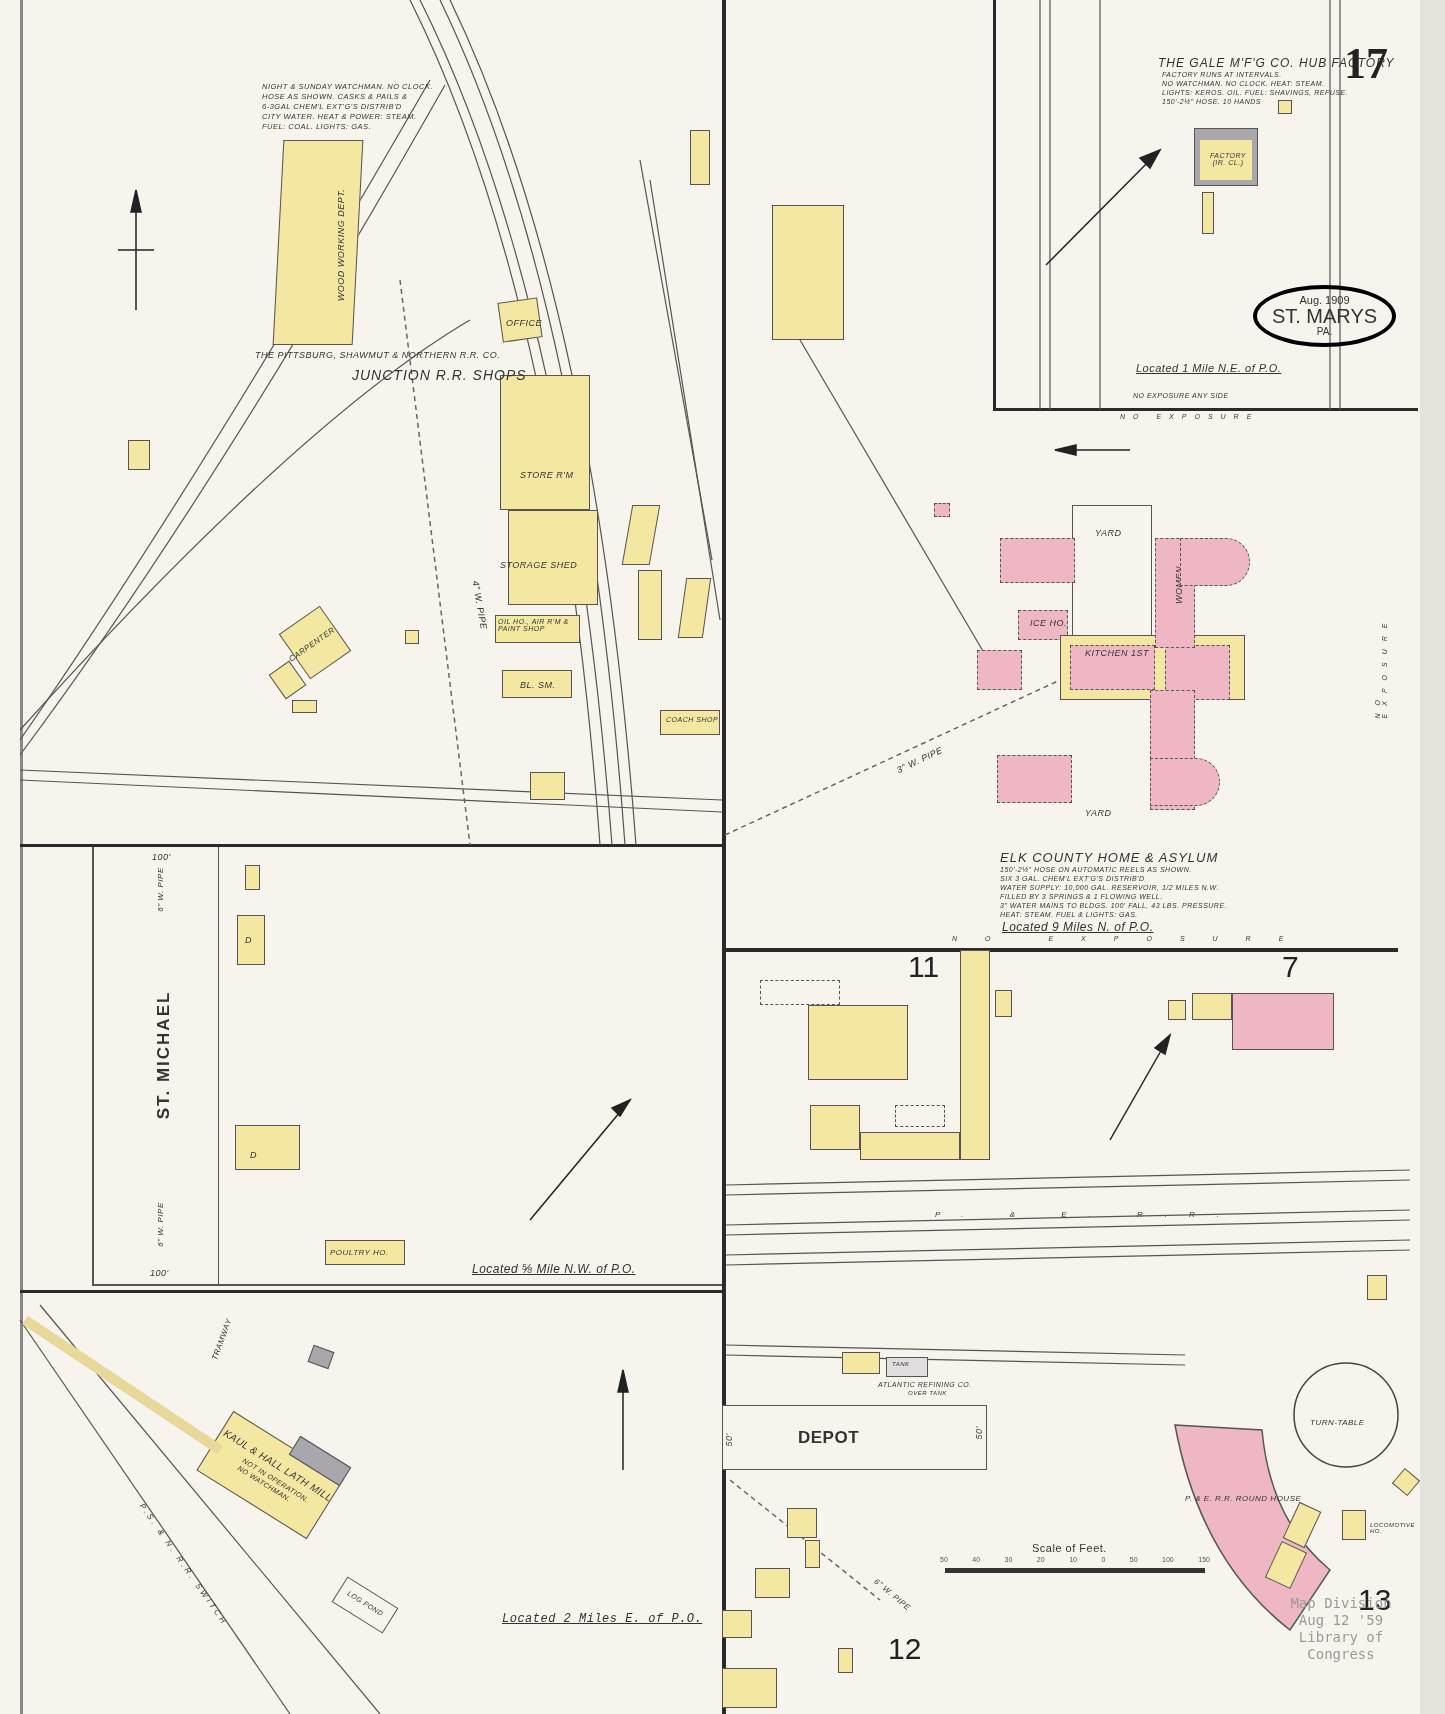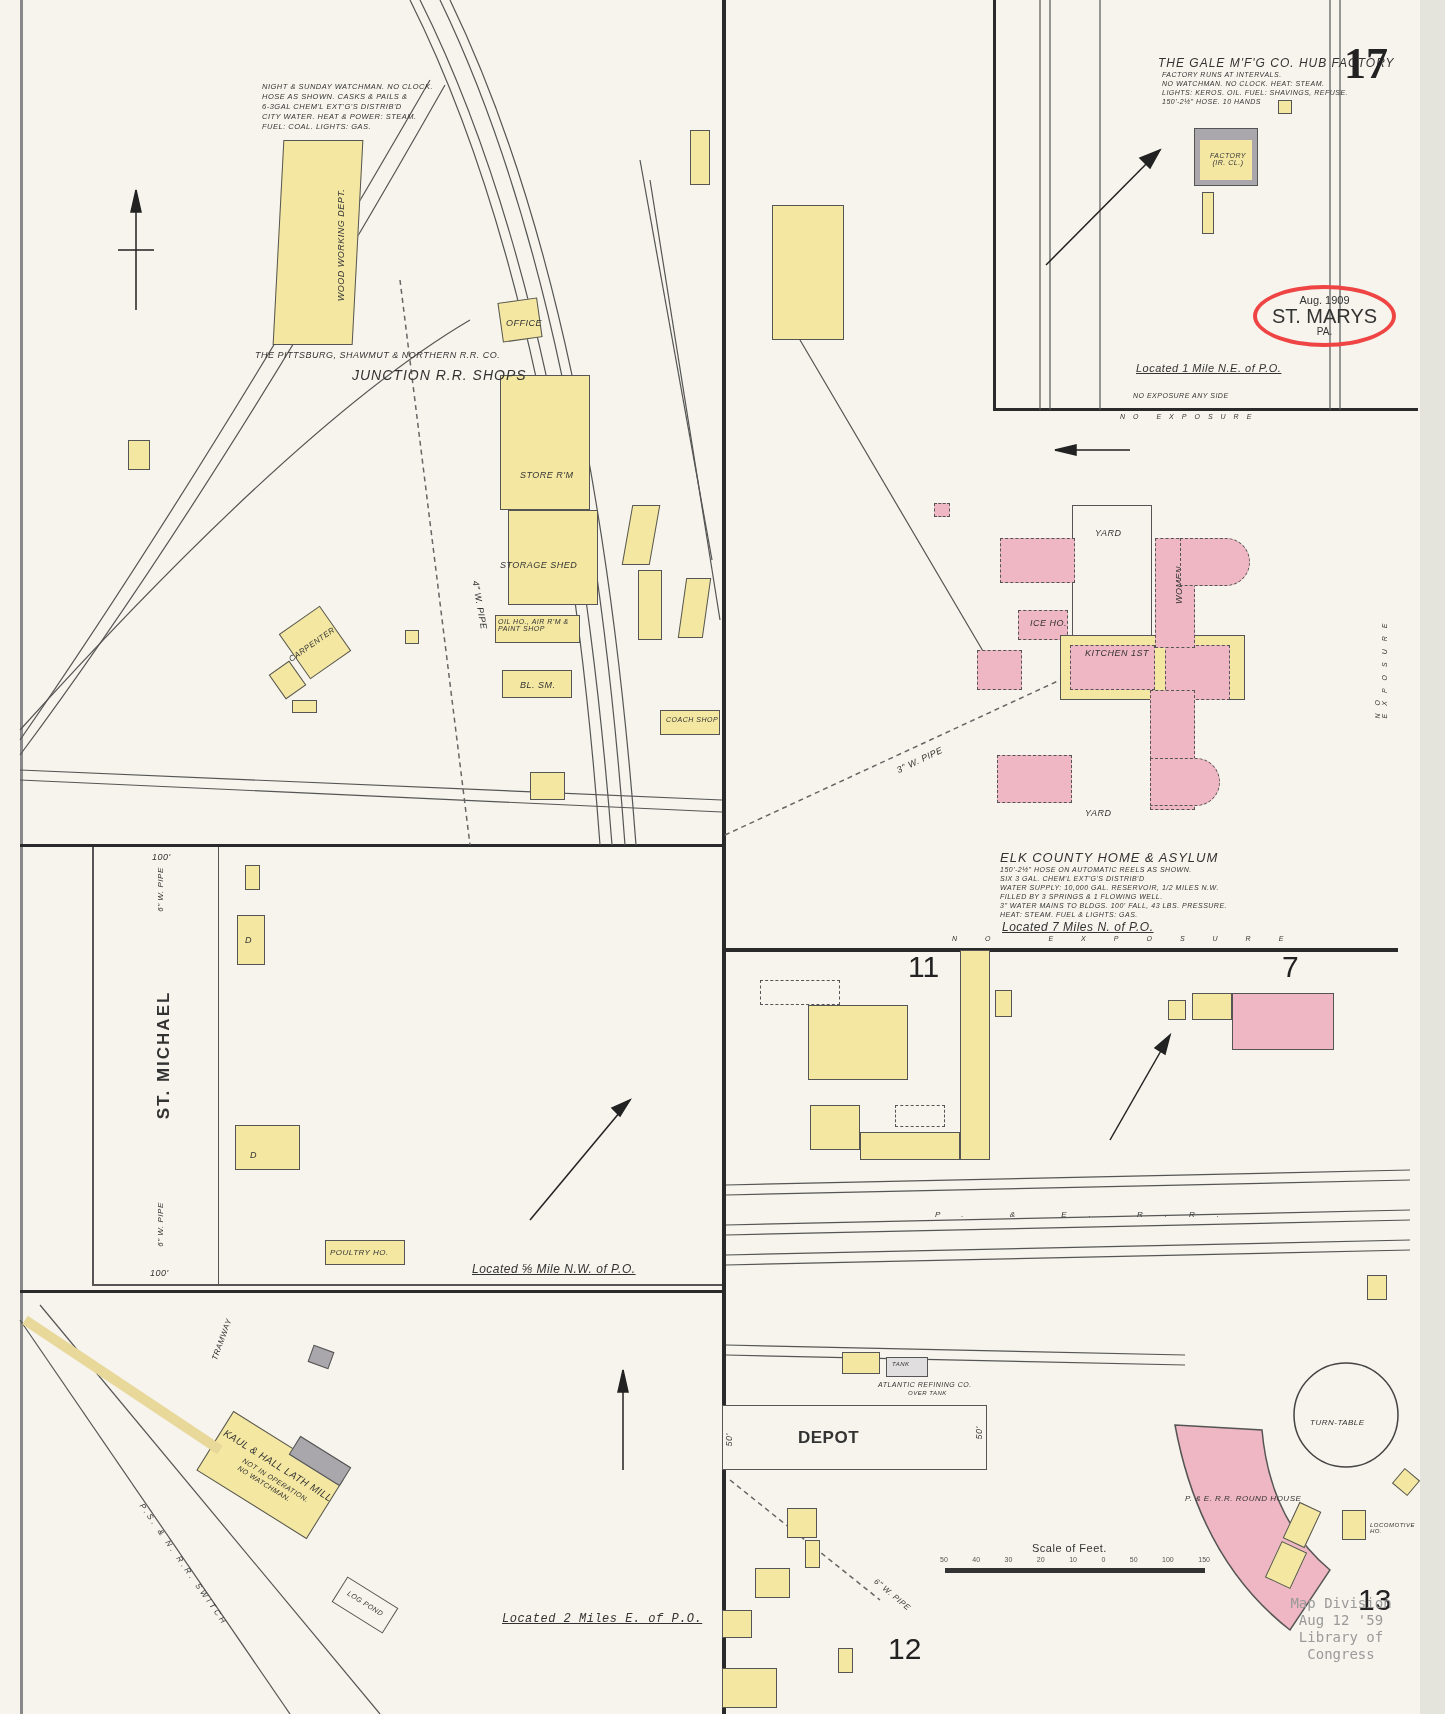--- a/index.html
+++ b/index.html
@@ -13,21 +13,21 @@
   .gray { background:#a9a7ab; }
   .outline { background:transparent; border:1.5px dashed #555; }
   .lbl { position:absolute; font-family:"Liberation Sans", sans-serif; font-style:italic;
          font-size:9px; letter-spacing:0.5px; color:#333; white-space:pre-line; text-transform:uppercase; }
   .big { font-style:normal; font-size:30px; color:#222; font-weight:normal; }
   .title { font-size:14px; font-style:italic; letter-spacing:1px; }
   .loc { font-size:12px; text-decoration:underline; font-style:italic; text-transform:none; }
   .street { font-style:normal; font-weight:bold; font-size:17px; letter-spacing:2px; }
   svg.lines { position:absolute; left:0; top:0; }
   .stamp { position:absolute; font-family:"DejaVu Sans Mono", monospace; color:#9a9a9a; font-size:14px; line-height:17px; text-align:center; }
-  .oval { position:absolute; border:4px solid #ef4444; border-radius:50%; text-align:center; box-sizing:border-box; }
+  .oval { position:absolute; border:4px solid #000000; border-radius:50%; text-align:center; box-sizing:border-box; }
 </style>
 </head>
 <body>
 
 <div class="sheet">
 
   <div class="rule" style="left:20px;top:0;width:3px;height:1714px;background:#888"></div>
   <div class="rule" style="left:722px;top:0;width:4px;height:1714px;"></div>
   <div class="rule" style="left:20px;top:844px;width:704px;height:3px;"></div>
   <div class="rule" style="left:20px;top:1290px;width:704px;height:3px;"></div>
@@ -170,21 +170,21 @@
   <div class="bld pink" style="left:977px;top:650px;width:45px;height:40px;"></div>
   <div class="lbl" style="left:1085px;top:808px;">YARD</div>
   <div class="bld pink" style="left:934px;top:503px;width:16px;height:14px;"></div>
   <div class="lbl title" style="left:1000px;top:850px;font-size:13px;">ELK COUNTY HOME &amp; ASYLUM</div>
   <div class="lbl" style="left:1000px;top:865px;font-size:7px;line-height:9px;">150'-2½" HOSE ON AUTOMATIC REELS AS SHOWN.
 SIX 3 GAL. CHEM'L EXT'G'S DISTRIB'D
 WATER SUPPLY: 10,000 GAL. RESERVOIR, 1/2 MILES N.W.
 FILLED BY 3 SPRINGS &amp; 1 FLOWING WELL.
 3" WATER MAINS TO BLDGS. 100' FALL, 43 LBS. PRESSURE.
 HEAT: STEAM. FUEL &amp; LIGHTS: GAS.</div>
-  <div class="lbl loc" style="left:1002px;top:920px;font-size:12px;">Located 7 Miles N. of P.O.</div>
+  <div class="lbl loc" style="left:1002px;top:920px;font-size:12px;">Located 9 Miles N. of P.O.</div>
   <div class="lbl" style="left:952px;top:935px;font-size:7px;letter-spacing:28px;">NO EXPOSURE</div>
   <div class="lbl" style="left:1330px;top:660px;font-size:7px;letter-spacing:8px;transform:rotate(-90deg);">NO EXPOSURE</div>
   <div class="lbl" style="left:895px;top:755px;transform:rotate(-25deg);">3" W. PIPE</div>
 
   <div class="lbl street" style="left:100px;top:1045px;transform:rotate(-90deg);">ST. MICHAEL</div>
   <div class="lbl" style="left:138px;top:885px;transform:rotate(-90deg);font-size:8px;">6" W. PIPE</div>
   <div class="lbl" style="left:138px;top:1220px;transform:rotate(-90deg);font-size:8px;">6" W. PIPE</div>
   <div class="lbl" style="left:152px;top:852px;">100'</div>
   <div class="lbl" style="left:150px;top:1268px;">100'</div>
   <div class="rule" style="left:218px;top:847px;width:1px;height:438px;background:#555"></div>

